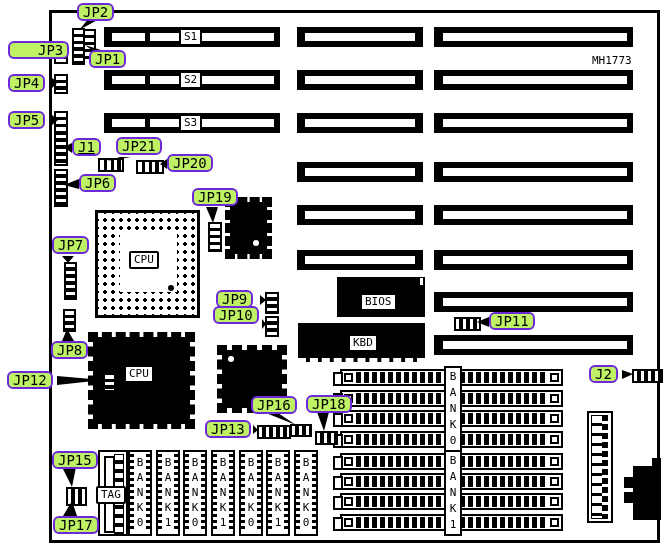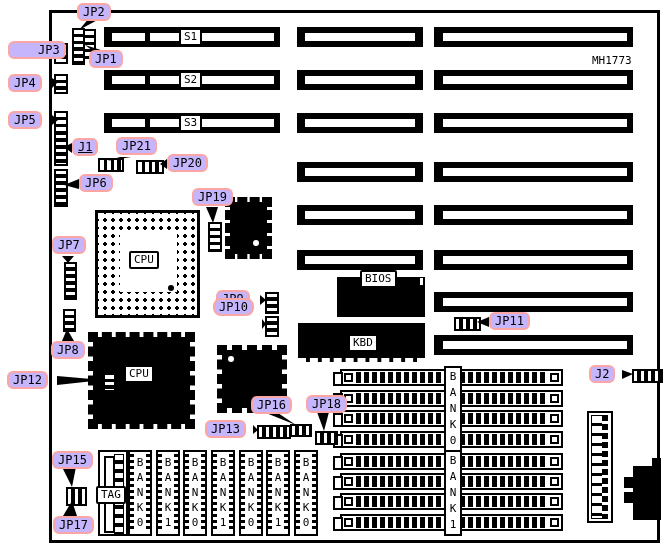--- a/index.html
+++ b/index.html
@@ -6,22 +6,22 @@
   .stage{position:relative;width:668px;height:552px;background:#fff;overflow:hidden;
          font-family:"DejaVu Sans Mono","Liberation Mono",monospace;color:#000;}
   .abs{position:absolute;}
   
   .board{position:absolute;left:49px;top:10px;width:611px;height:533px;
          border:3px solid #000;box-sizing:border-box;z-index:1;}
   
   .slot{position:absolute;height:20px;background:#000;z-index:2;}
   .slot-bar{position:absolute;top:6px;height:8px;background:#fff;}
   
-  .callout{position:absolute;background:#c4b5fd;border:2px solid #fca5a5;border-radius:6px;
-           padding:1px 4px 0;font-size:12px;line-height:13px;z-index:10;
+  .callout{position:absolute;background:#bef264;border:2px solid #6d28d9;border-radius:6px;
+           padding:1px 4px 0;font-size:14px;line-height:13px;z-index:10;
            text-align:center;white-space:nowrap;}
   .chipbadge{position:absolute;background:#fff;border:2px solid #000;border-radius:2px;
            padding:0 3px;font-size:11px;line-height:14px;z-index:6;white-space:nowrap;}
   
   .vjump{position:absolute;border:2px solid #000;z-index:4;
          background:repeating-linear-gradient(180deg,#fff 0 3.5px,#000 3.5px 7px);}
   .hjump{position:absolute;border:2px solid #000;z-index:4;
          background:repeating-linear-gradient(90deg,#fff 0 3.5px,#000 3.5px 7px);}
   
   .pga{position:absolute;left:95px;top:210px;width:105px;height:108px;z-index:2;
@@ -180,21 +180,21 @@
   <div class="chipbadge" style="left:129px;top:251px;">CPU</div>
 
   <div class="qfp dot-br" style="left:225px;top:197px;width:47px;height:62px;"></div>
   <div class="qfp" style="left:88px;top:332px;width:107px;height:97px;"></div>
   <div class="chipbadge" style="left:124px;top:365px;">CPU</div>
   <div class="qfp dot-tl" style="left:217px;top:345px;width:70px;height:68px;"></div>
 
   <div class="chip" style="left:337px;top:277px;width:88px;height:40px;">
     <div class="bios-notch"></div>
   </div>
-  <div class="chipbadge" style="left:360px;top:270px;">BIOS</div>
+  <div class="chipbadge" style="left:360px;top:293px;">BIOS</div>
   <div class="chip kbd-chip" style="left:298px;top:323px;width:127px;height:39px;"></div>
   <div class="chipbadge" style="left:348px;top:334px;">KBD</div>
 
   <div class="vjump" style="left:72px;top:28px;width:9px;height:33px;"></div>
   <div class="vjump" style="left:83px;top:29px;width:9px;height:26px;"></div>
   <div class="vjump" style="left:54px;top:43px;width:10px;height:17px;"></div>
   <div class="vjump" style="left:54px;top:74px;width:10px;height:16px;"></div>
   <div class="vjump" style="left:54px;top:111px;width:10px;height:18px;"></div>
   <div class="vjump" style="left:54px;top:133px;width:10px;height:29px;"></div>
   <div class="vjump" style="left:54px;top:169px;width:10px;height:34px;"></div>
@@ -220,21 +220,21 @@
   <div class="callout" style="left:8px;top:111px;">JP5</div>
   <div class="callout" style="left:72px;top:138px;text-decoration:underline;">J1</div>
   <div class="callout" style="left:79px;top:174px;">JP6</div>
   <div class="callout" style="left:116px;top:137px;">JP21</div>
   <div class="callout" style="left:167px;top:154px;">JP20</div>
   <div class="callout" style="left:192px;top:188px;">JP19</div>
   <div class="callout" style="left:52px;top:236px;">JP7</div>
   <div class="callout" style="left:51px;top:341px;">JP8</div>
   <div class="callout" style="left:7px;top:371px;">JP12</div>
   <div class="callout" style="left:216px;top:290px;">JP9</div>
-  <div class="callout" style="left:213px;top:298px;border-radius:8px;">JP10</div>
+  <div class="callout" style="left:213px;top:306px;">JP10</div>
   <div class="callout" style="left:489px;top:312px;">JP11</div>
   <div class="callout" style="left:205px;top:420px;">JP13</div>
   <div class="callout" style="left:251px;top:396px;">JP16</div>
   <div class="callout" style="left:306px;top:395px;">JP18</div>
   <div class="callout" style="left:52px;top:451px;text-align:center;">JP15</div>
   <div class="callout" style="left:53px;top:516px;">JP17</div>
   <div class="callout" style="left:589px;top:365px;">J2</div>
 
   <div class="simm" style="top:369px;">
       <div class="teeth"></div>

